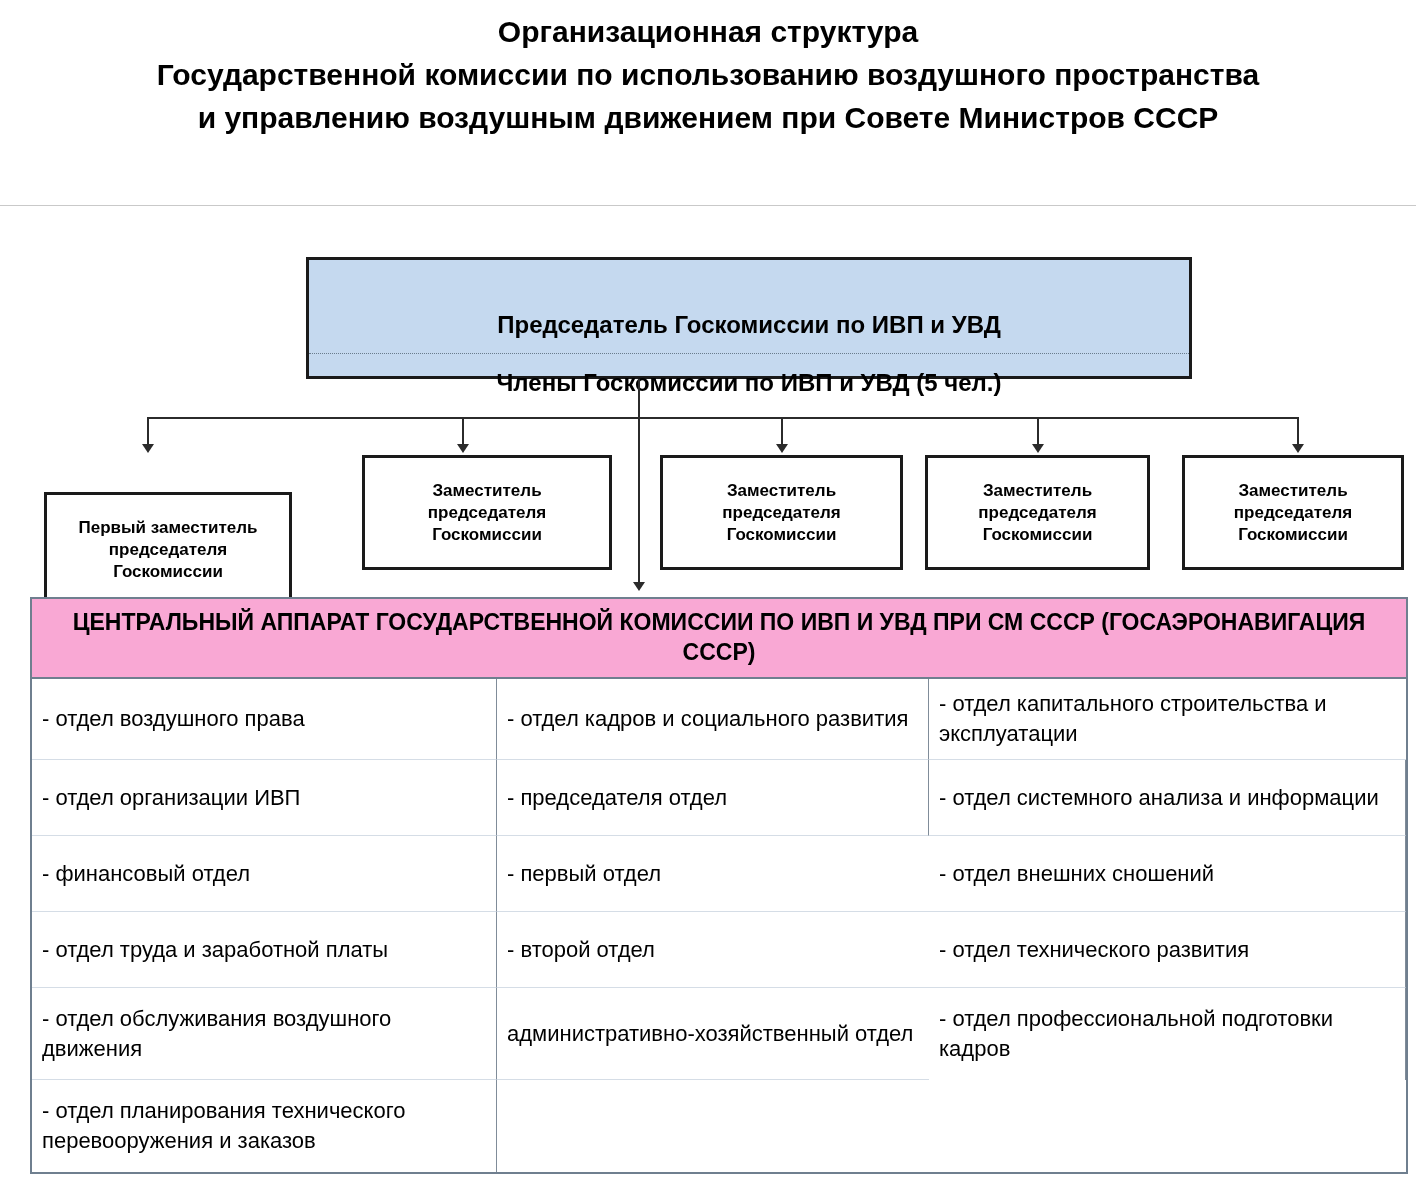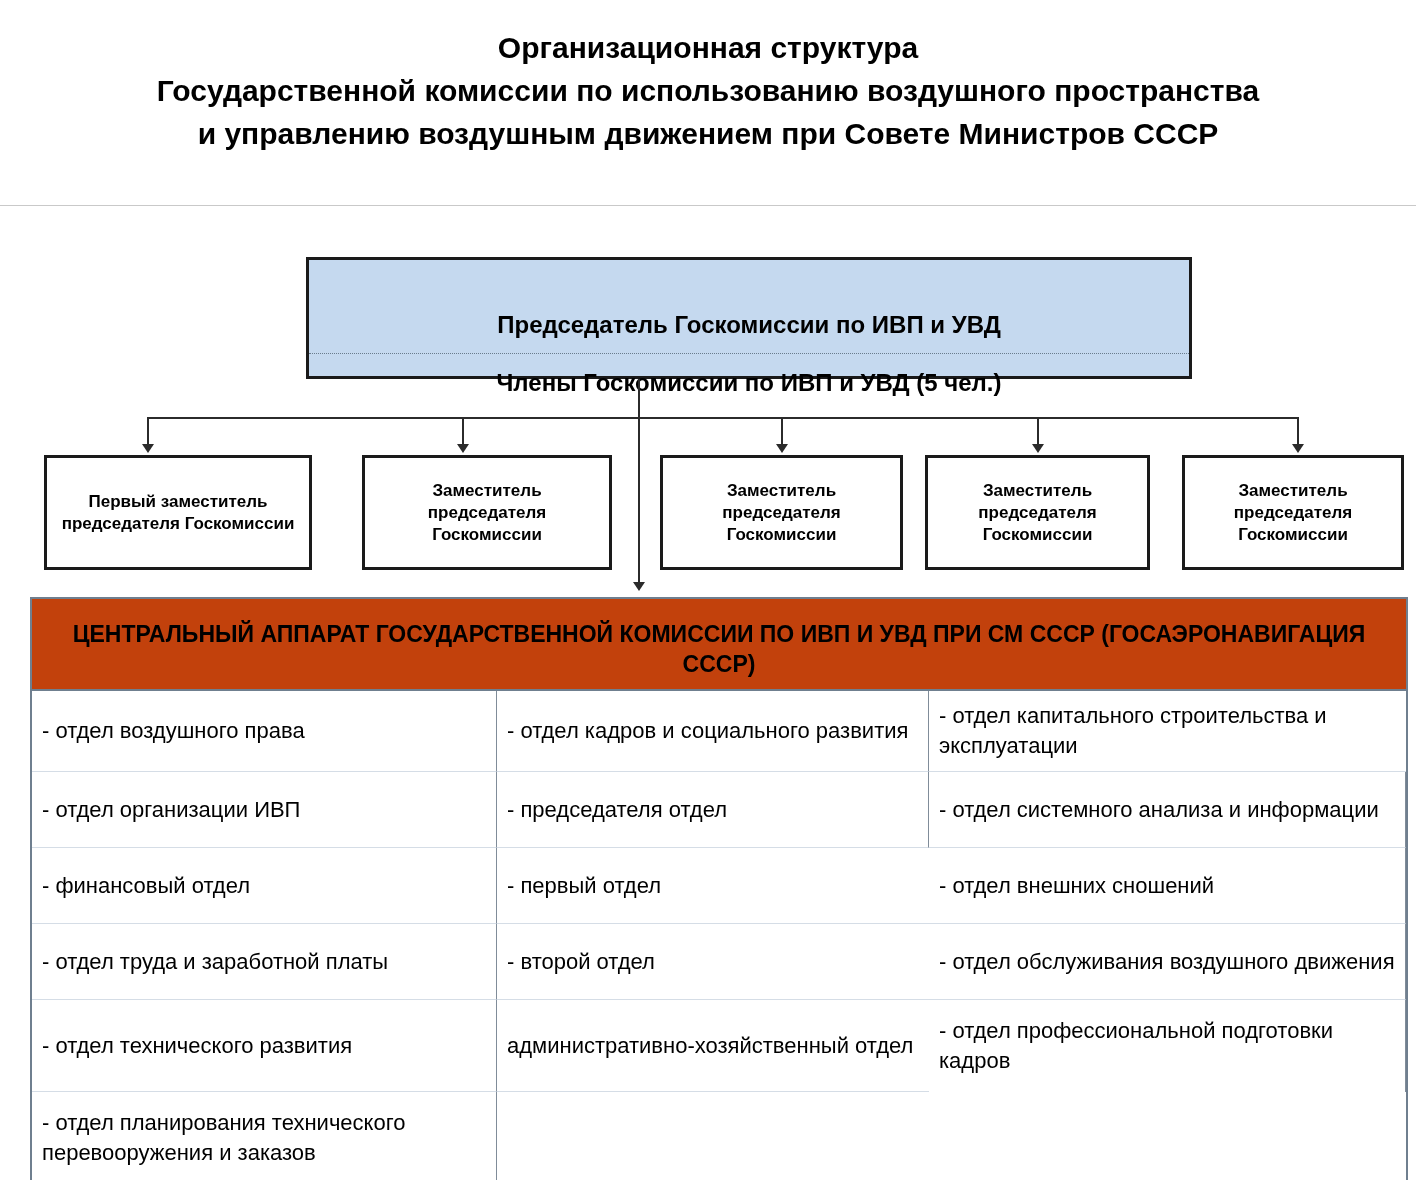--- a/index.html
+++ b/index.html
@@ -13,21 +13,21 @@
     position: relative;
     font-family: "Liberation Sans", sans-serif;
     color: #000000;
     overflow: hidden;
   }
 
   
   .title-block {
     position: absolute;
     left: 0;
-    top: 26px;
+    top: 10px;
     width: 1416px;
     text-align: center;
   }
   .title-line {
     font-weight: bold;
     font-size: 30px;
     line-height: 43px;
     letter-spacing: 0px;
   }
   .title-rule {
@@ -102,27 +102,27 @@
   .apparatus {
     position: absolute;
     left: 30px;
     top: 597px;
     width: 1378px;
     border: 2px solid #6f7f8f;
     box-sizing: border-box;
     background: #ffffff;
   }
   .apparatus-header {
-    background: #c2410c;
+    background: #f9a8d4;
     border-bottom: 2px solid #6f7f8f;
     text-align: center;
     font-weight: bold;
     font-size: 23px;
     line-height: 30px;
-    padding: 20px 10px 10px 10px;
+    padding: 8px 10px 10px 10px;
   }
   .apparatus-grid {
     display: grid;
     grid-template-columns: 465px 432px 477px;
   }
   .cell {
     font-size: 22px;
     line-height: 30px;
     padding: 10px 8px 10px 10px;
     box-sizing: border-box;
@@ -170,21 +170,21 @@
 
 <div class="line vline" style="left:1037px; top:417px; height:29px;"></div>
 <div class="arrow-down" style="left:1032px; top:444px;"></div>
 
 <div class="line vline" style="left:1297px; top:417px; height:29px;"></div>
 <div class="arrow-down" style="left:1292px; top:444px;"></div>
 
 <div class="line vline" style="left:638px; top:417px; height:166px;"></div>
 <div class="arrow-down" style="left:633px; top:582px;"></div>
 
-<div class="deputy" style="left:44px; width:268px;">
+<div class="deputy" style="left:44px; width:248px;margin-top:37px;">
   <span>Первый заместитель председателя Госкомиссии</span>
 </div>
 <div class="deputy" style="left:362px; width:250px;">
   <span>Заместитель председателя Госкомиссии</span>
 </div>
 <div class="deputy" style="left:660px; width:243px;">
   <span>Заместитель председателя Госкомиссии</span>
 </div>
 <div class="deputy" style="left:925px; width:225px;">
   <span>Заместитель председателя Госкомиссии</span>
@@ -205,21 +205,21 @@
     <div class="cell r2 col2">- председателя отдел</div>
 
     <div class="cell r3 col1">- отдел системного анализа и информации</div>
     <div class="cell r3 col2">- финансовый отдел</div>
     <div class="cell r3 col3">- первый отдел</div>
 
     <div class="cell r4 col1">- отдел внешних сношений</div>
     <div class="cell r4 col2">- отдел труда и заработной платы</div>
     <div class="cell r4 col3">- второй отдел</div>
 
+    <div class="cell r5 col2">- отдел технического развития</div>
     <div class="cell r5 col1">- отдел обслуживания воздушного движения</div>
-    <div class="cell r5 col2">- отдел технического развития</div>
     <div class="cell r5 col3">административно-хозяйственный отдел</div>
 
     <div class="cell r6 col1">- отдел профессиональной подготовки кадров</div>
     <div class="cell r6 col2">- отдел планирования технического перевооружения и заказов</div>
     <div class="cell r6 col3 empty"></div>
   </div>
 </div>
 
 </body></html>

